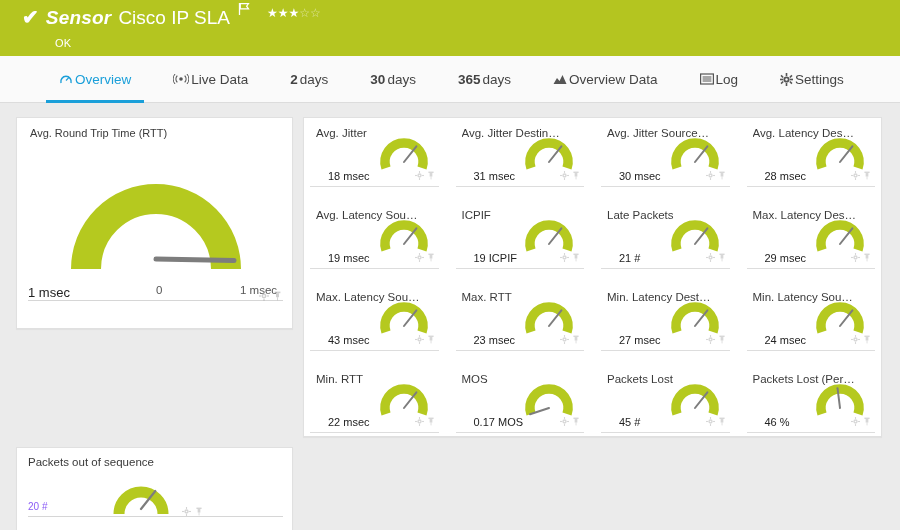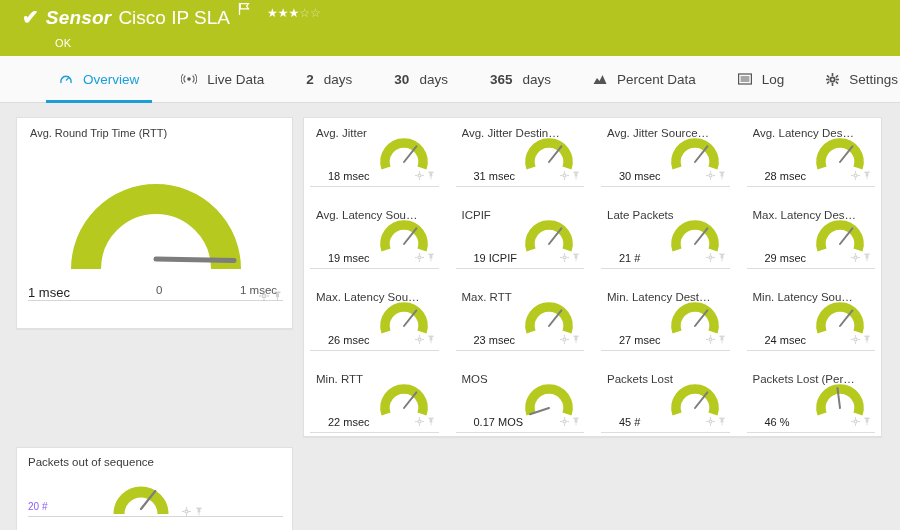--- a/index.html
+++ b/index.html
@@ -60,21 +60,21 @@
     background: #fafafa;
     border-bottom: 1px solid #dcdcdc;
     display: flex;
     align-items: stretch;
     padding-left: 38px;
     position: relative;
   }
   .tab {
     display: flex;
     align-items: center;
-    gap: 10px;
+    gap: 2px;
     padding: 0 21px;
     font-size: 13.5px;
     color: #444444;
     position: relative;
     cursor: pointer;
     white-space: nowrap;
   }
   .tab .tab-ico { display: flex; align-items: center; color: #555; }
   .tab.active { color: #1a9fd9; }
   .tab.active .tab-ico { color: #1a9fd9; }
@@ -270,21 +270,21 @@
     <b>365</b>
     <span class="lbl-thin">days</span>
   </div>
 
   <div class="tab">
     <span class="tab-ico">
       <svg width="14" height="12" viewBox="0 0 14 12">
         <path d="M0.5 11 L4 5 L6.5 8 L9.5 2 L13.5 11 Z" fill="#555"></path>
       </svg>
     </span>
-    <span>Percent Data</span>
+    <span>Overview Data</span>
   </div>
 
   <div class="tab">
     <span class="tab-ico">
       <svg width="14" height="12" viewBox="0 0 14 12">
         <rect x="0.6" y="1" width="12.8" height="10" stroke="#555" stroke-width="1.2" fill="none"></rect>
         <line x1="2.6" y1="4" x2="11.4" y2="4" stroke="#555" stroke-width="1"></line>
         <line x1="2.6" y1="6" x2="11.4" y2="6" stroke="#555" stroke-width="1"></line>
         <line x1="2.6" y1="8" x2="11.4" y2="8" stroke="#555" stroke-width="1"></line>
       </svg>
@@ -557,21 +557,21 @@
                   <rect x="4.1" y="6.2" width="0.9" height="3.2" fill="#b0b0b0"></rect>
                 </svg></span>
             </span>
           </div>
           <div class="mini">
             <div class="mini-label">Max. Latency Source - ...</div>
             <span class="mini-gauge"><svg width="58" height="44" viewBox="0 0 58 44">
                 <path d="M 11 40 A 19 19 0 1 1 47 40" stroke="#b5c91f" stroke-width="9.5" fill="none"></path>
                 <line x1="29" y1="34" x2="41.4" y2="18.3" stroke="#7d7d7d" stroke-width="2" stroke-linecap="round"></line>
               </svg></span>
-            <span class="mini-value">26 msec</span>
+            <span class="mini-value">43 msec</span>
             <span class="mini-tools">
               <span><svg width="9" height="9" viewBox="0 0 10 10">
                   <circle cx="5" cy="5" r="2.4" fill="#b0b0b0"></circle>
                   <circle cx="5" cy="5" r="0.9" fill="#fff"></circle>
                   <g fill="#b0b0b0">
                     <rect x="4.4" y="0" width="1.2" height="2.2"></rect>
                     <rect x="4.4" y="7.8" width="1.2" height="2.2"></rect>
                     <rect x="0" y="4.4" width="2.2" height="1.2"></rect>
                     <rect x="7.8" y="4.4" width="2.2" height="1.2"></rect>
                   </g>

